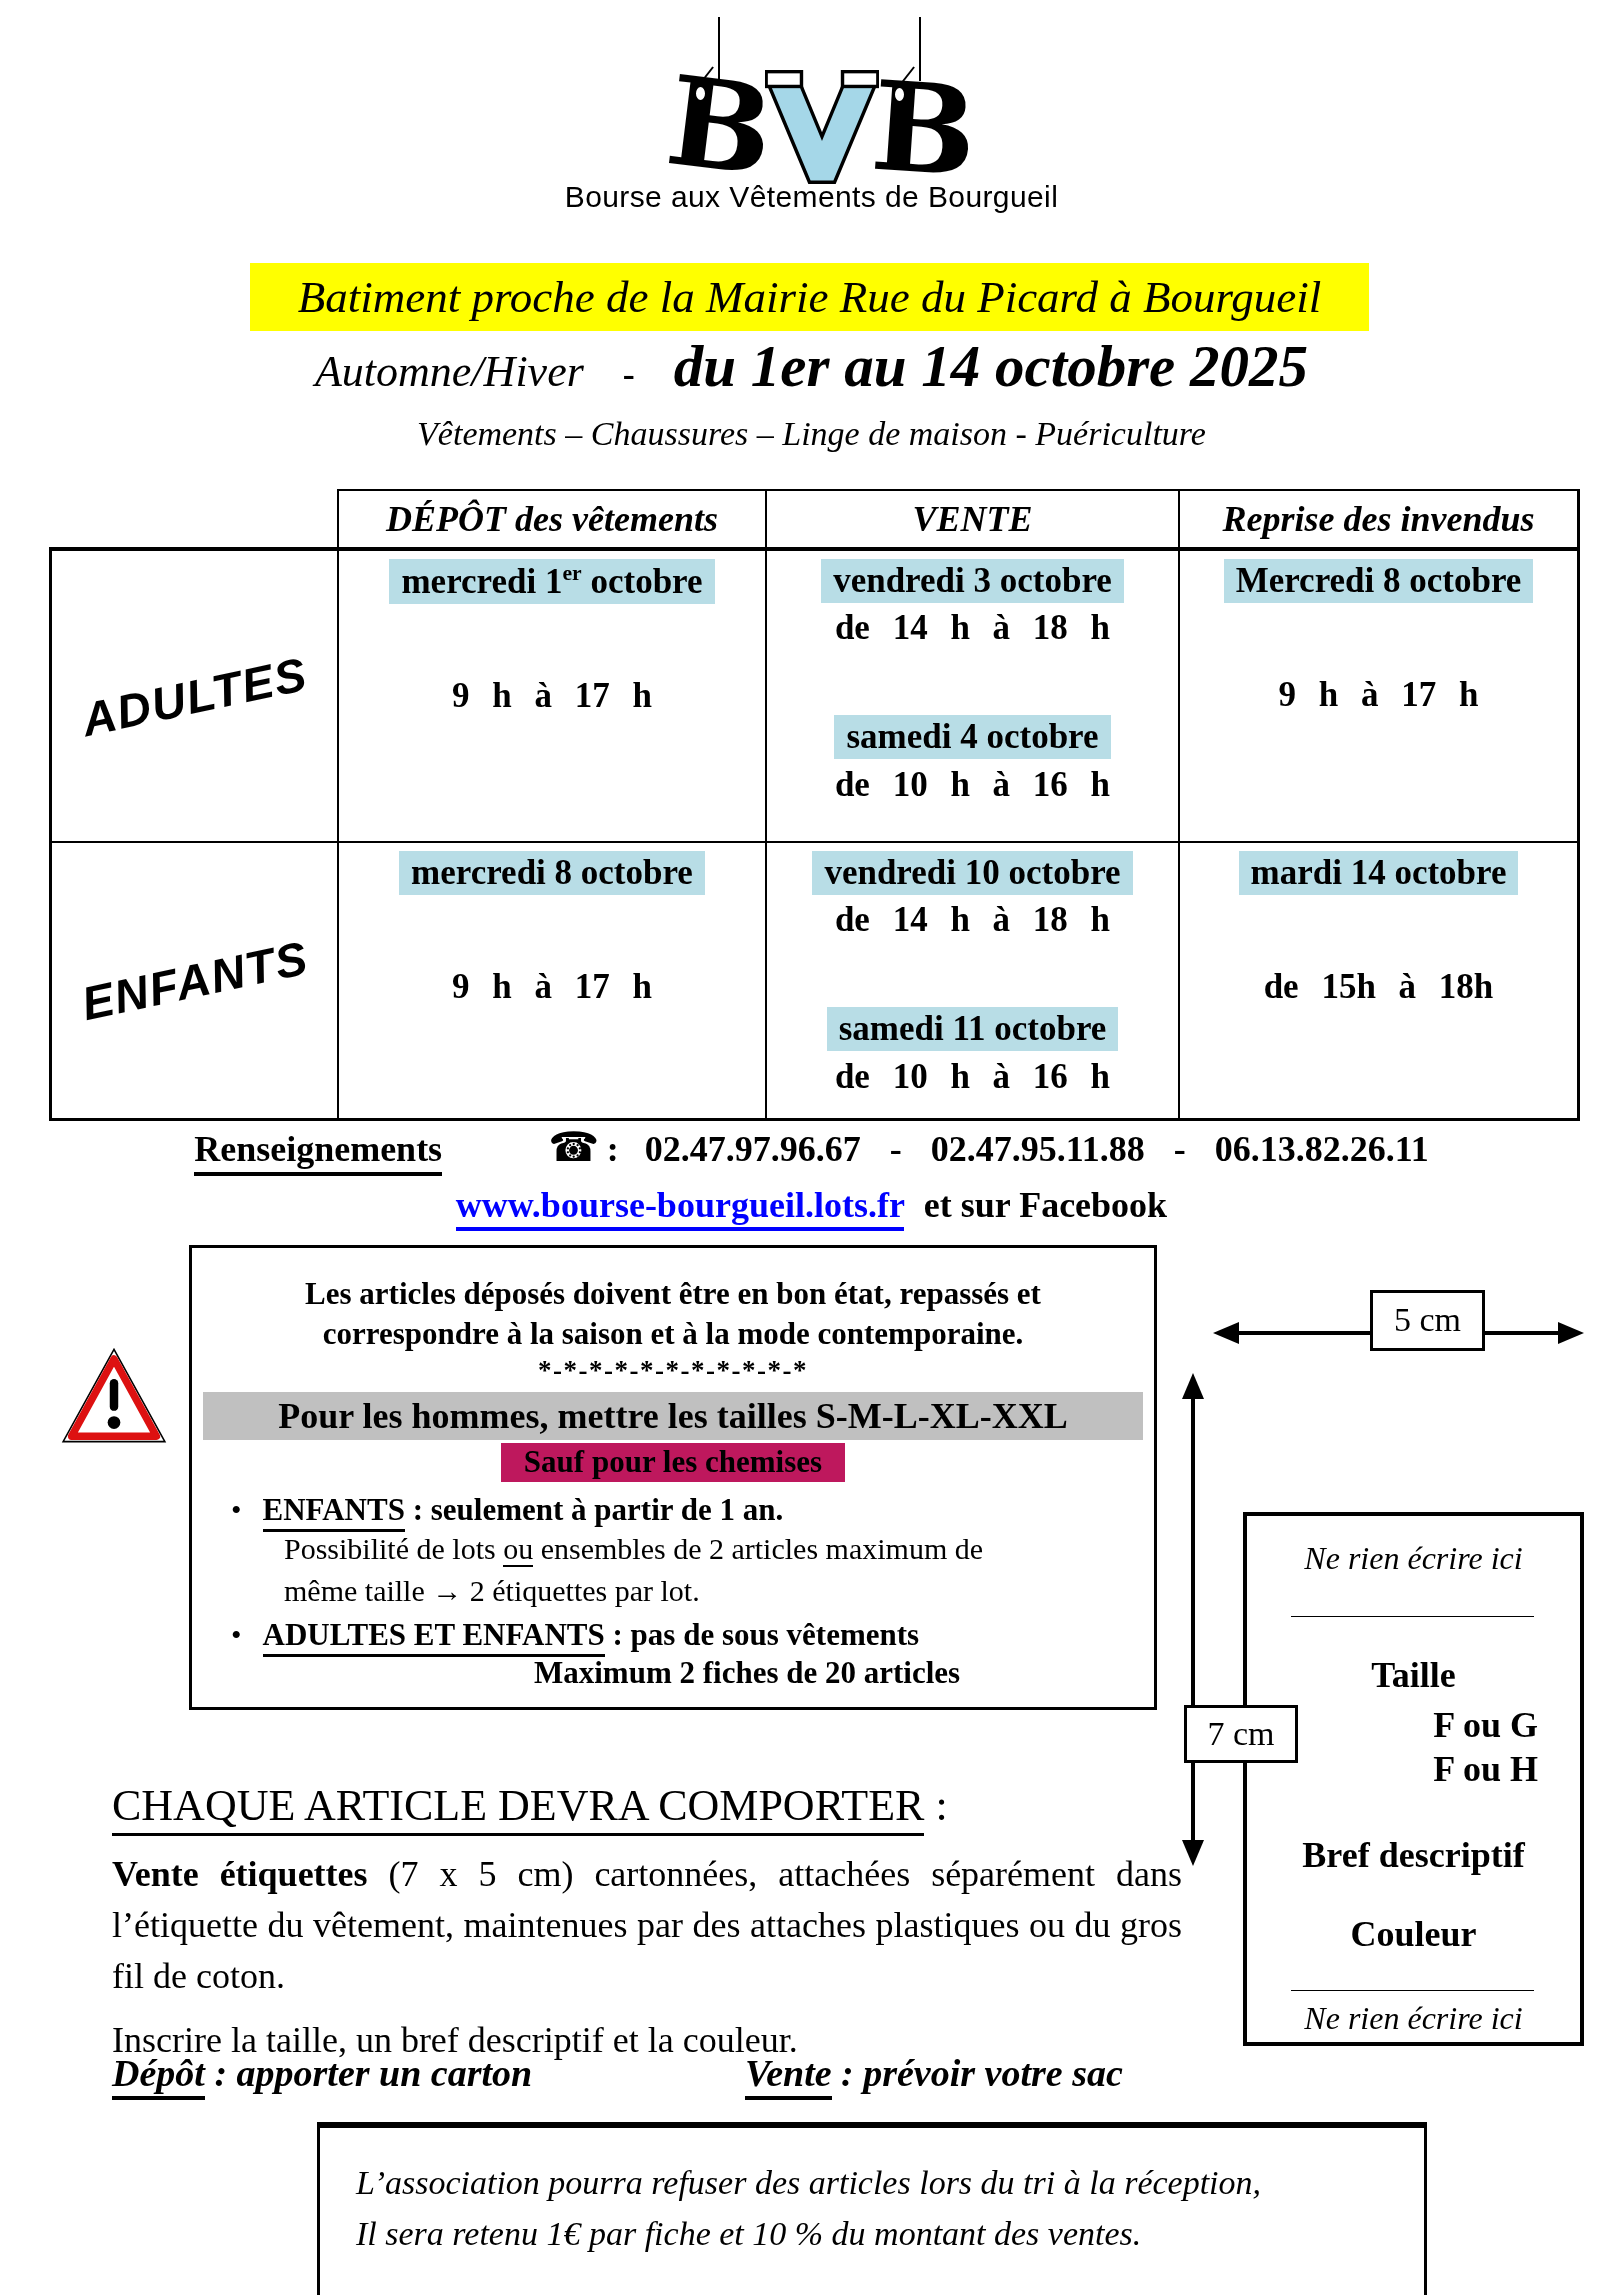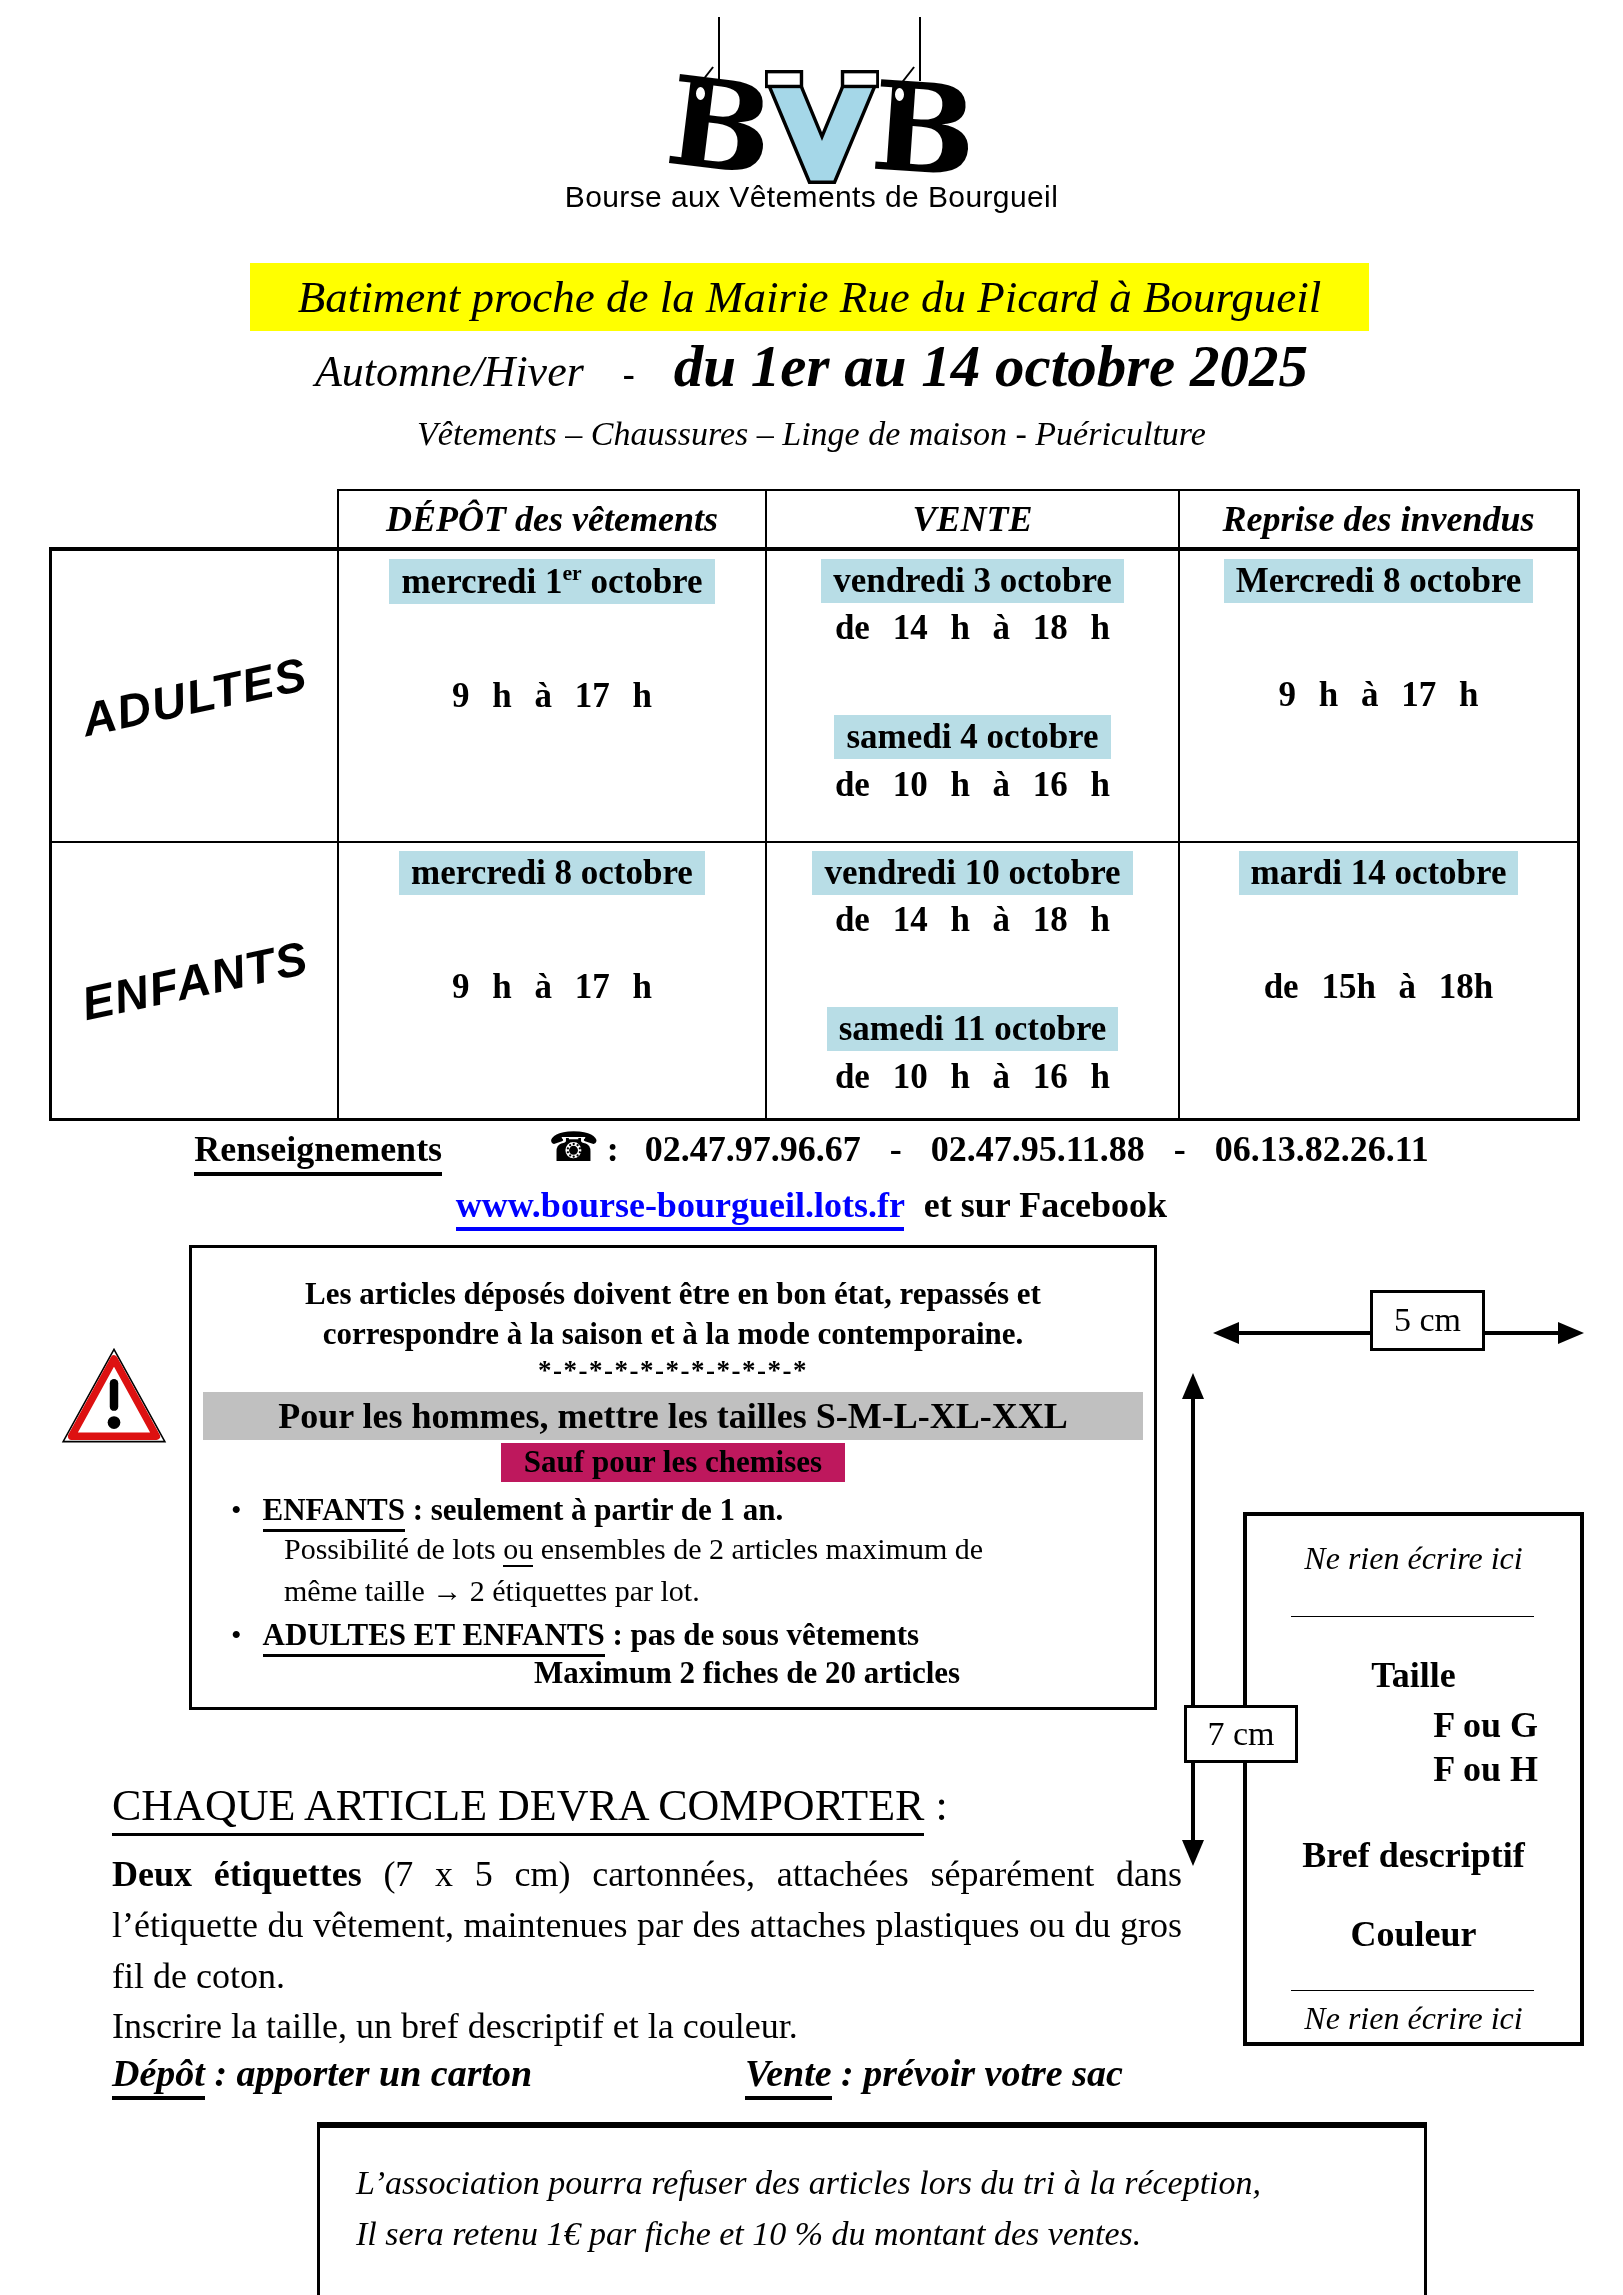--- a/index.html
+++ b/index.html
@@ -114,21 +114,21 @@
   .card-descriptif { position:absolute; top:318px; left:0; width:100%; text-align:center; font-weight:bold; font-size:36px; }
   .card-couleur { position:absolute; top:397px; left:0; width:100%; text-align:center; font-weight:bold; font-size:36px; }
   .card-line-bot { position:absolute; top:474px; left:44px; width:243px; border-top:1.5px solid #000; }
   .card-note-bot { position:absolute; top:484px; left:0; width:100%; text-align:center; font-style:italic; font-size:32px; }
 
   
   .instructions { position:absolute; left:112px; top:1780px; width:1070px; }
   .instr-title { font-size:44px; }
   .instr-title .underl2 { border-bottom:3.8px solid #000; padding-bottom:3px; }
   .instr-para { margin-top:18px; text-align:justify; font-size:36px; line-height:1.42; }
-  .instr-line2 { font-size:36px; margin-top:3px; }
+  .instr-line2 { font-size:36px; margin-top:17px; }
   .dv-line { position:absolute; left:112px; top:2051px; width:1288px;
     font-weight:bold; font-style:italic; font-size:38px; }
   .dv-vente { position:absolute; left:633px; top:0; }
   .dv-u { border-bottom:4.5px solid #000; padding-bottom:2.3px; }
 
   
   .footer-box { position:absolute; left:317px; top:2122px; width:1110px; height:197px;
     border:3px solid #000; border-top:6.8px solid #000; box-sizing:border-box;
     font-style:italic; font-size:34px; line-height:1.5; padding:29px 0 0 36px; }
 </style>
@@ -280,21 +280,21 @@
     <div class="card-couleur">Couleur</div>
     <div class="card-line-bot"></div>
     <div class="card-note-bot">Ne rien écrire ici</div>
   </div>
 
   <div class="instructions">
     <div class="instr-title">
       <span class="underl2">CHAQUE ARTICLE DEVRA COMPORTER</span><span> :</span>
     </div>
     <div class="instr-para">
-      <span class="bold">Deux étiquettes</span><span> (7 x 5 cm) cartonnées, attachées séparément dans l’étiquette du vêtement, maintenues par des attaches plastiques ou du gros fil de coton.</span>
+      <span class="bold">Vente étiquettes</span><span> (7 x 5 cm) cartonnées, attachées séparément dans l’étiquette du vêtement, maintenues par des attaches plastiques ou du gros fil de coton.</span>
     </div>
     <div class="instr-line2">Inscrire la taille, un bref descriptif et la couleur.</div>
   </div>
 
   <div class="dv-line">
     <span><span class="dv-u">Dépôt</span><span> : apporter un carton</span></span>
     <span class="dv-vente"><span class="dv-u">Vente</span><span> : prévoir votre sac</span></span>
   </div>
 
   <div class="footer-box">

